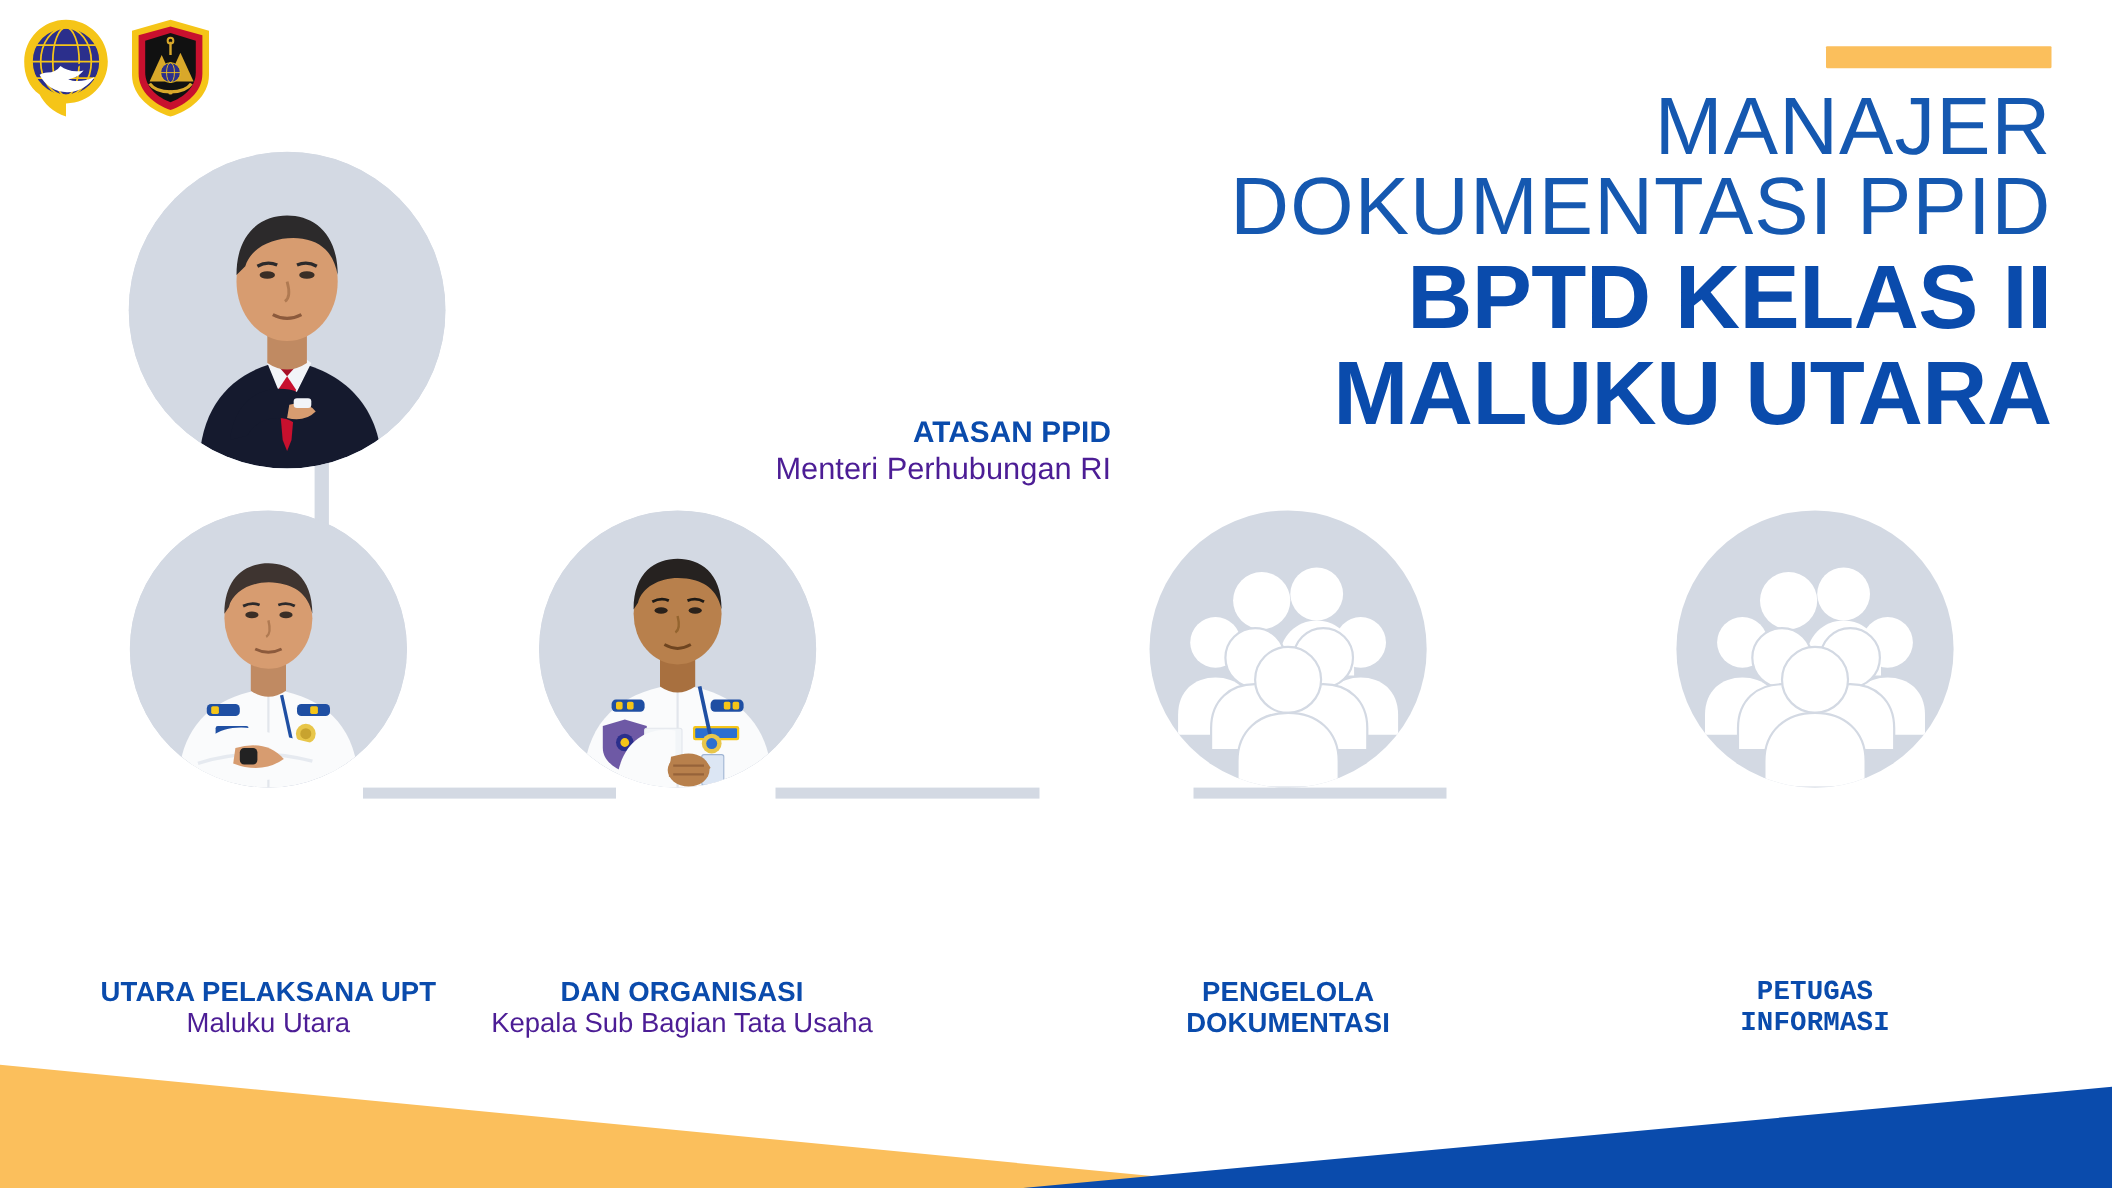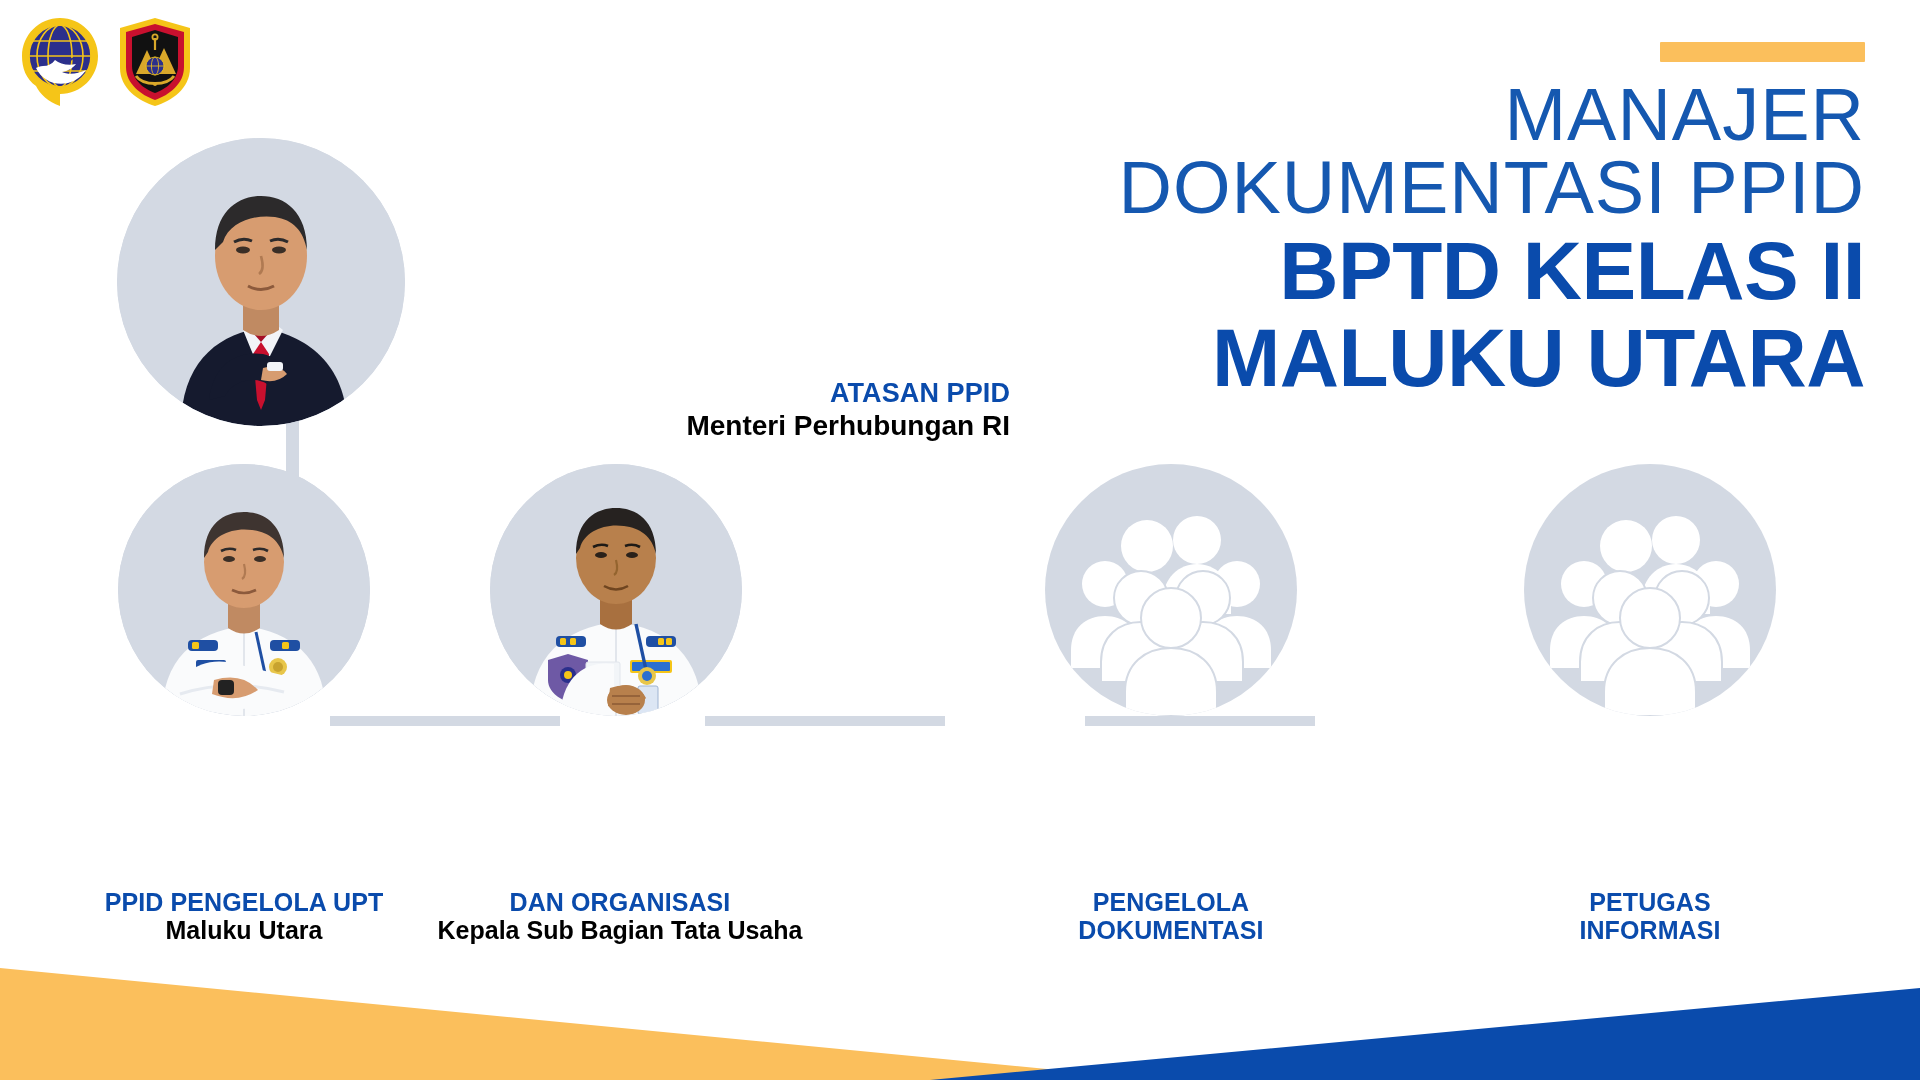--- a/index.html
+++ b/index.html
@@ -39,21 +39,21 @@
   
   .node { position:absolute; }
   .node-circle {
     border-radius:50%;
     background:#D3D9E3;
     position:relative;
     overflow:hidden;
   }
   .caption { position:absolute; text-align:center; color:#0A4BAC; }
   .cap-title { font-weight:700; font-size:25px; line-height:1.12; letter-spacing:0.1px; }
-  .cap-sub   { font-weight:700; font-size:25px; line-height:1.14; color:#000000; }
+  .cap-sub   { font-weight:400; font-size:25px; line-height:1.14; color:#4c1d95; }
 
   
   .cap-top { left:490px; top:378px; text-align:right; width:520px; }
   .cap-top .cap-title { font-size:27px; }
   .cap-top .cap-sub   { font-size:28px; margin-top:2px; }
 
   
   .connector { position:absolute; background:#D3D9E3; }
 
   
@@ -211,21 +211,21 @@
 
           <path d="M54 244 C58 210 80 194 110 198 L176 214 C186 218 192 226 190 238 L60 252 Z" fill="#FAFBFC"></path>
           <path d="M62 230 q50 -16 104 -2" stroke="#E6EAF0" stroke-width="3" fill="none"></path>
           <path d="M96 216 q28 -8 44 10 q-20 14 -46 4 Z" fill="#D79C70"></path>
           <rect x="100" y="216" width="16" height="15" rx="4" fill="#222"></rect>
         </g>
       </svg>
     </div>
   </div>
   <div class="caption" style="left:48px; top:888px; width:392px;">
-    <div class="cap-title">PPID PENGELOLA UPT</div>
+    <div class="cap-title">UTARA PELAKSANA UPT</div>
     <div class="cap-sub">Maluku Utara</div>
   </div>
 
   <div class="node" style="left:490px; top:464px;">
     <div class="node-circle" style="width:252px; height:252px;">
       <svg viewBox="0 0 252 252" width="252" height="252">
         <defs>
             <clipPath id="c2">
               <circle cx="126" cy="126" r="126"></circle>
             </clipPath>
@@ -327,21 +327,21 @@
           <circle cx="96" cy="134" r="27" stroke="#D3D9E3" stroke-width="2"></circle>
           <path d="M56 198 c0 -26 18 -40 40 -40 s40 14 40 40 v20 H56 Z" stroke="#D3D9E3" stroke-width="2"></path>
           <circle cx="158" cy="134" r="27" stroke="#D3D9E3" stroke-width="2"></circle>
           <path d="M118 198 c0 -26 18 -40 40 -40 s40 14 40 40 v20 h-80 Z" stroke="#D3D9E3" stroke-width="2"></path>
           <circle cx="126" cy="154" r="30" stroke="#D3D9E3" stroke-width="2"></circle>
           <path d="M80 228 c0 -28 20 -44 46 -44 s46 16 46 44 v24 H80 Z" stroke="#D3D9E3" stroke-width="2"></path>
         </g>
       </svg>
     </div>
   </div>
-  <div class="caption" style="left:1480px; top:888px; width:340px;">
+  <div class="caption" style="left:1480px; top:888px; width:340px;font-family:Liberation Mono, monospace;">
     <div class="cap-title">PETUGAS</div>
     <div class="cap-title">INFORMASI</div>
   </div>
 
   <svg class="deco" viewBox="0 0 1920 140" preserveAspectRatio="none">
     <polygon points="0,28 1160,140 0,140" fill="#FBBF5C"></polygon>
     <polygon points="1920,48 1920,140 930,140" fill="#0A4BAC"></polygon>
   </svg>
 
 </div>

